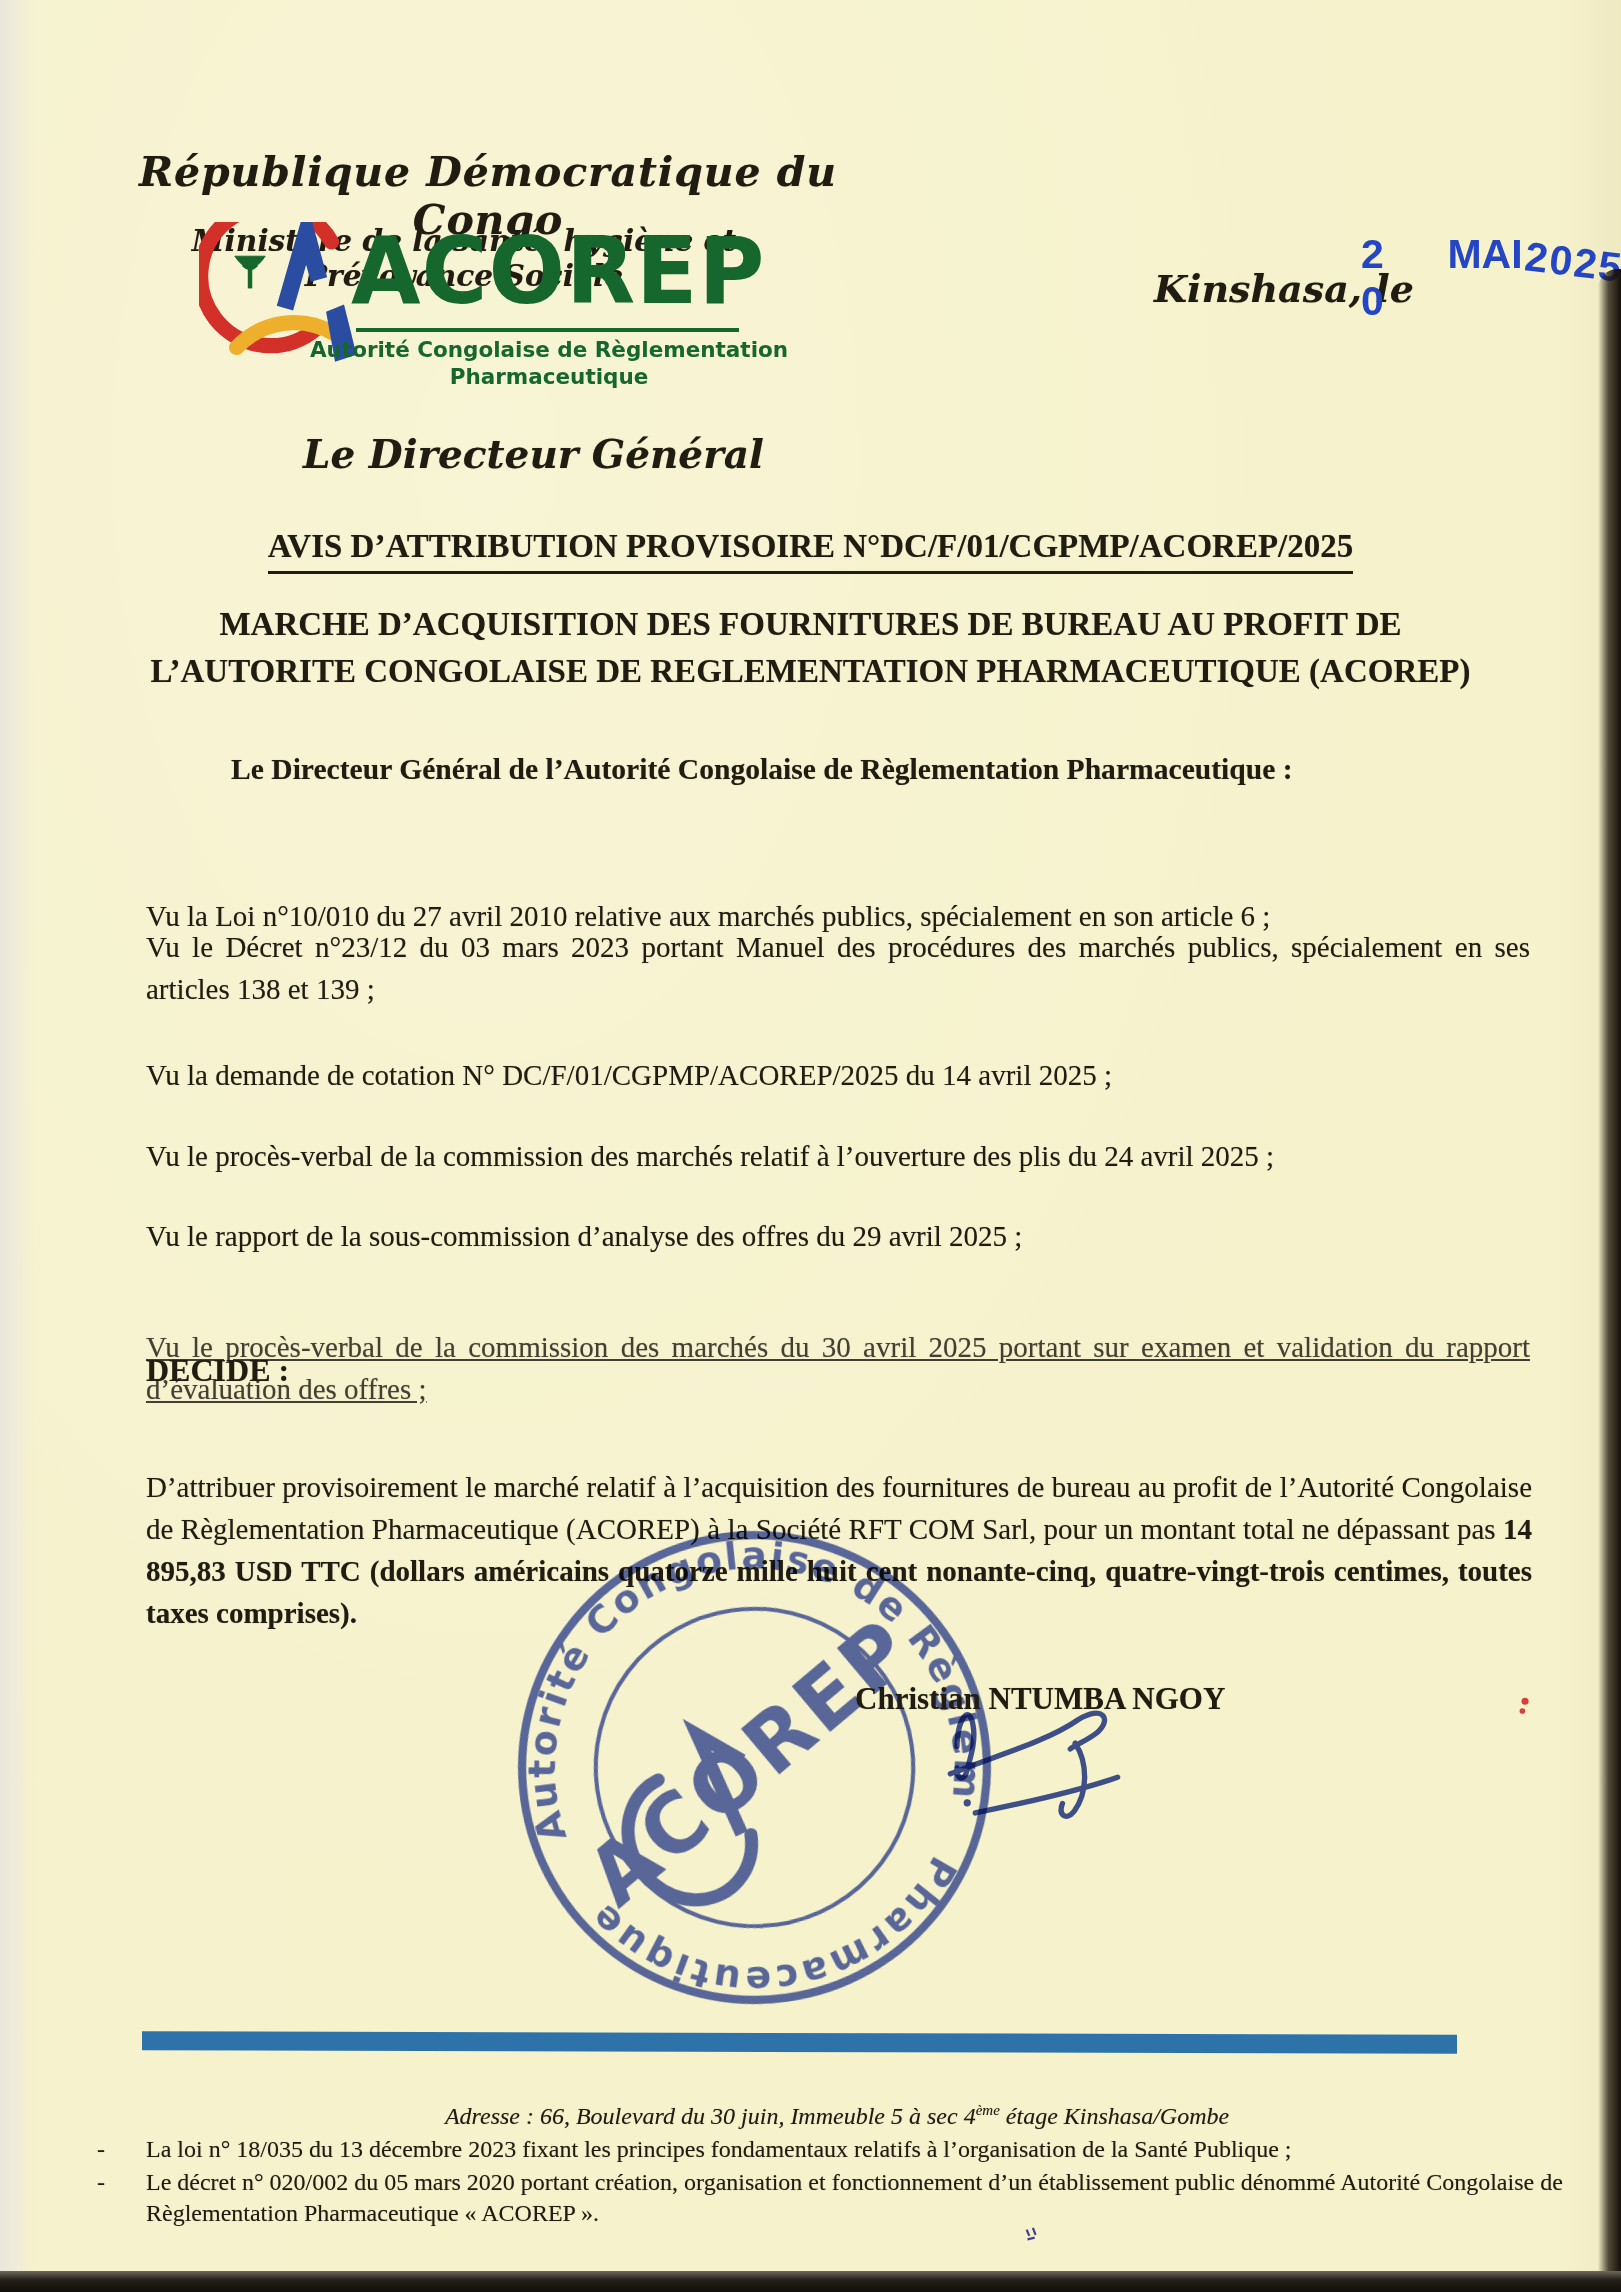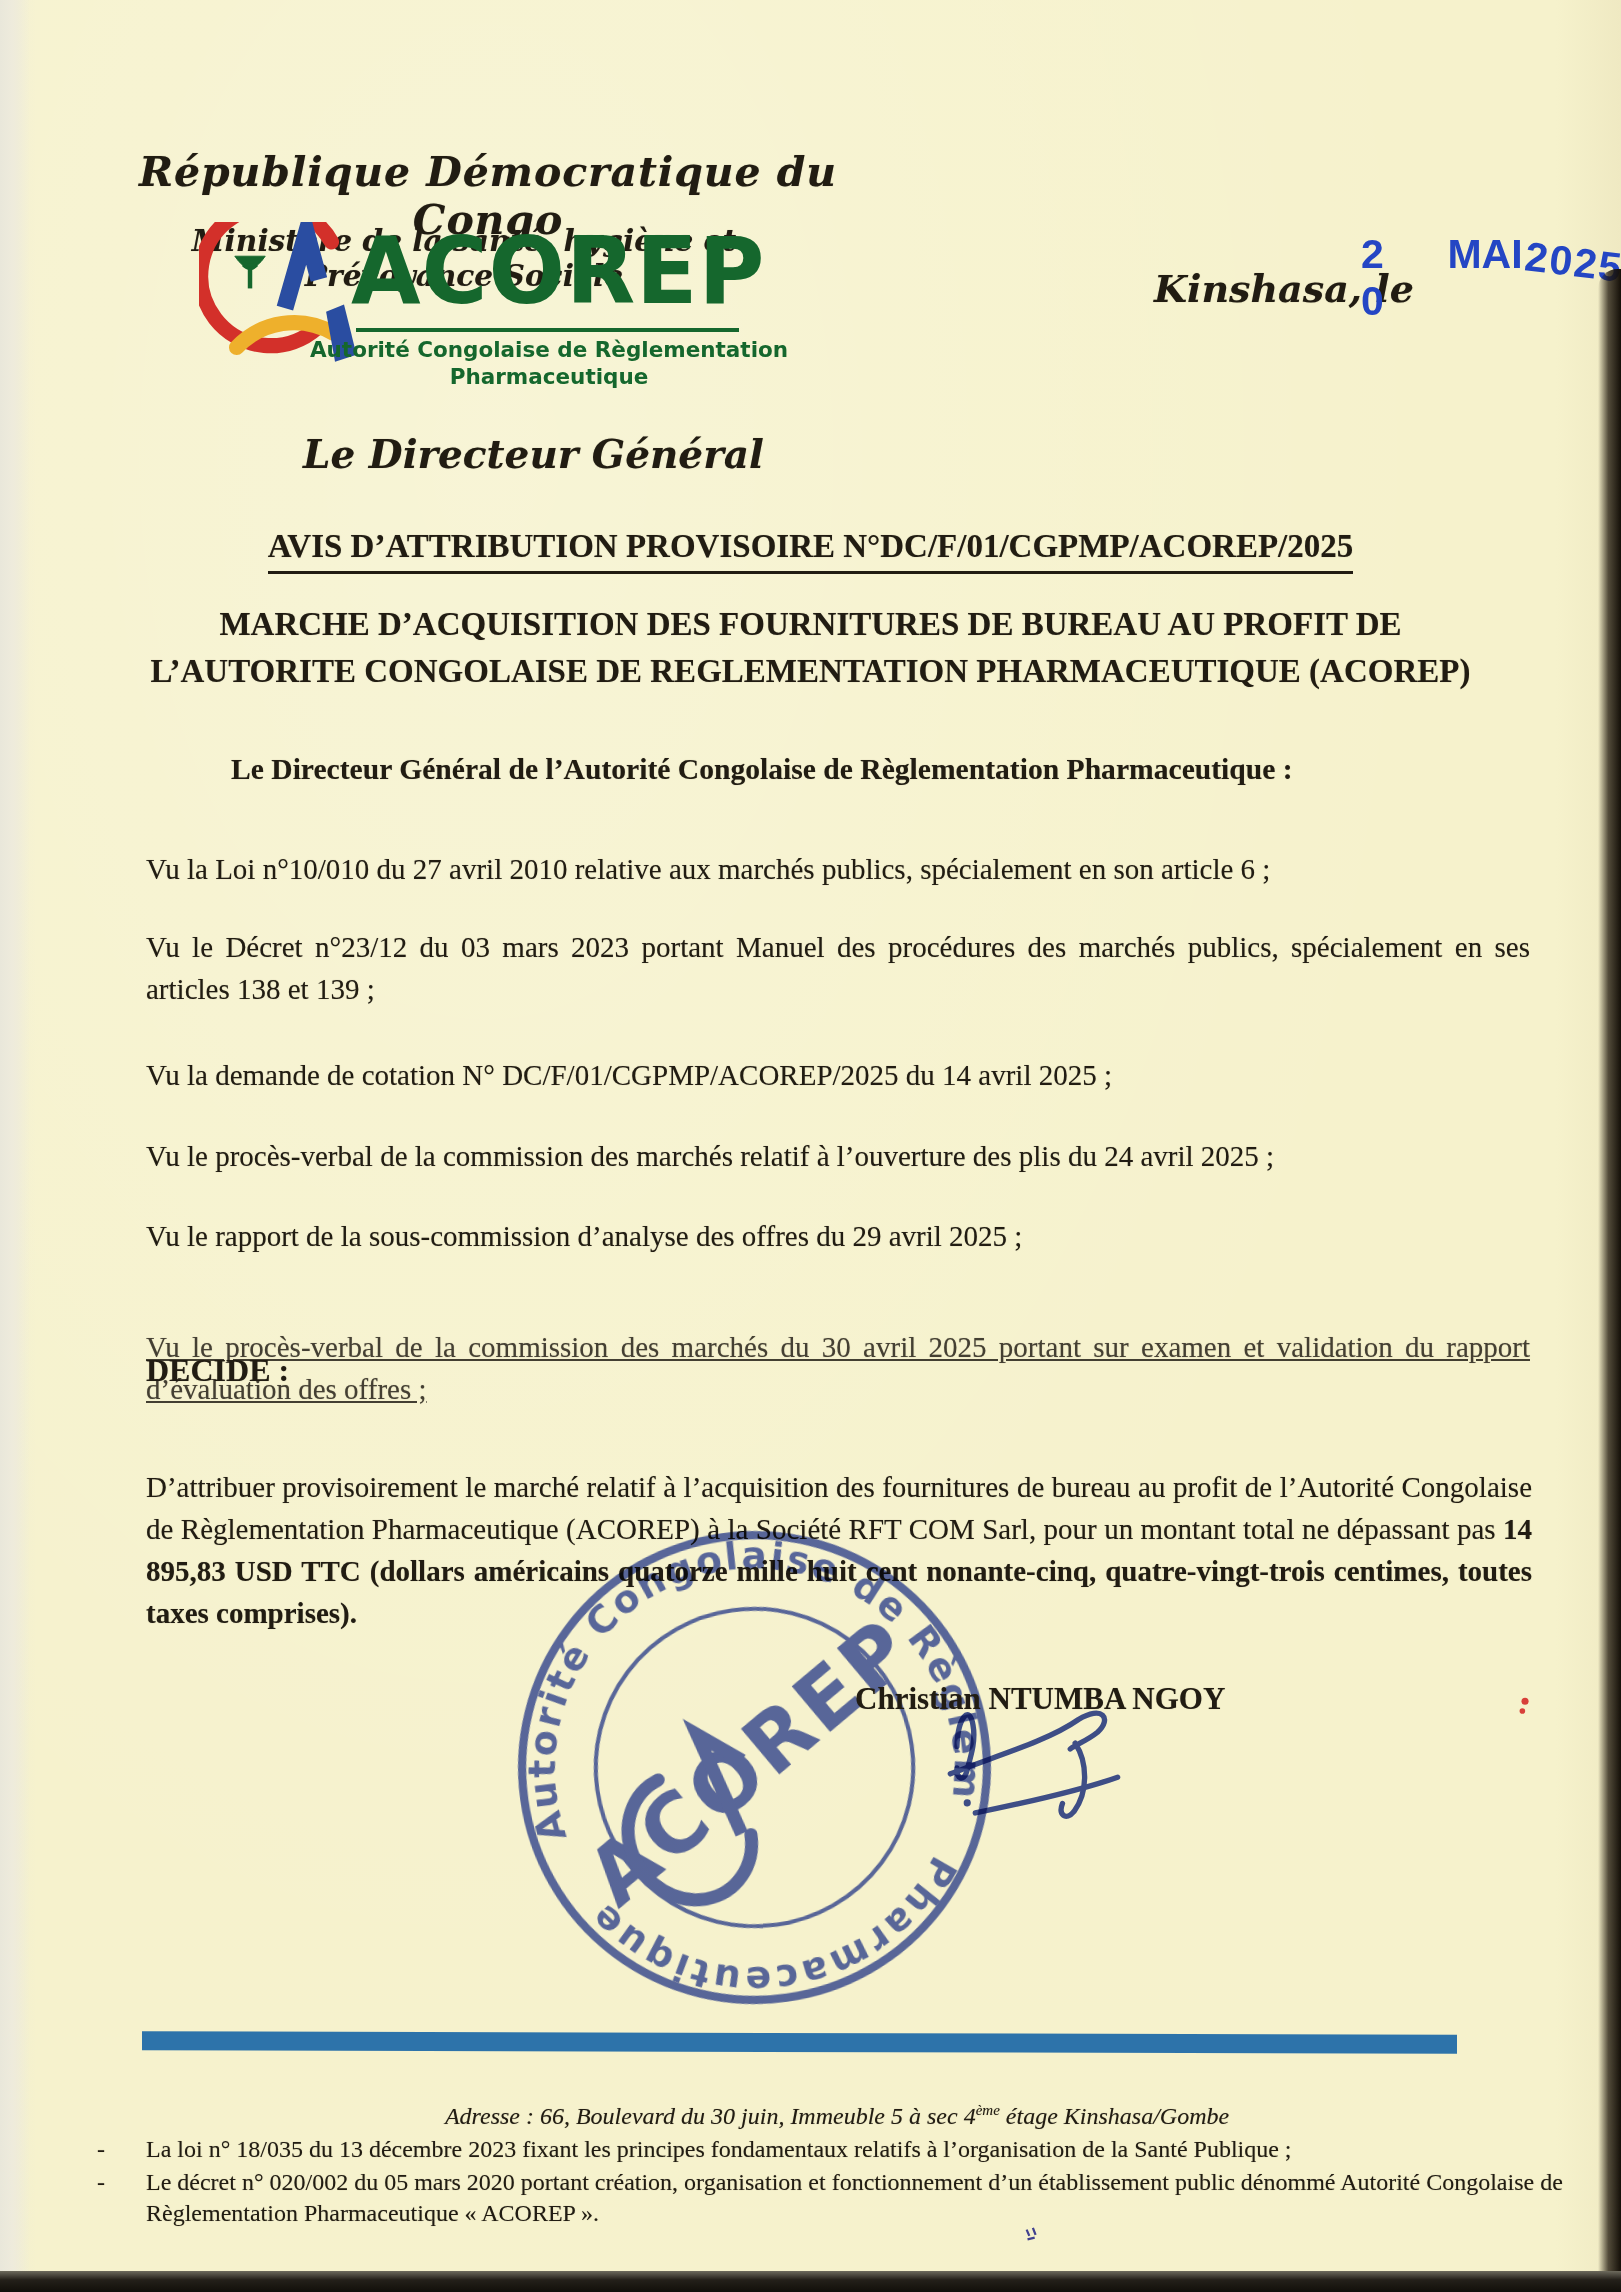--- a/index.html
+++ b/index.html
@@ -41,21 +41,21 @@
   .logorule{left:356px;top:328px;width:383px;height:3.6px;background:#15672d;}
   .tagline1{left:296px;top:337px;width:506px;font-size:21.5px;font-weight:700;color:#15672d;}
   .tagline2{left:296px;top:364px;width:506px;font-size:21.5px;font-weight:700;color:#15672d;}
 
   
   .title{left:0;top:484px;width:1621px;font-size:33px;font-weight:700;}
   .title span{border-bottom:3.6px solid #211c12;padding-bottom:7px;}
   .subtitle{left:112px;top:557px;width:1397px;font-size:33px;font-weight:700;line-height:47px;}
 
   .intro{left:231px;top:709px;font-size:29.6px;}
-  .r0{left:146px;top:804px;width:1384px;}
+  .r0{left:146px;top:851px;width:1384px;}
   .r1{left:146px;top:882px;width:1384px;}
   .r2{left:146px;top:1010px;width:1384px;}
   .r3{left:146px;top:1091px;width:1384px;}
   .r4{left:146px;top:1171px;width:1384px;}
   .r5{left:146px;top:1282px;width:1384px;color:rgba(45,40,30,.82);filter:blur(0.3px);text-decoration:underline;}
   .decide{left:146px;top:1308px;font-size:32px;}
   .decision{left:146px;top:1422px;width:1386px;}
 
   
   .signame{left:855px;top:1637px;font-size:31px;}

